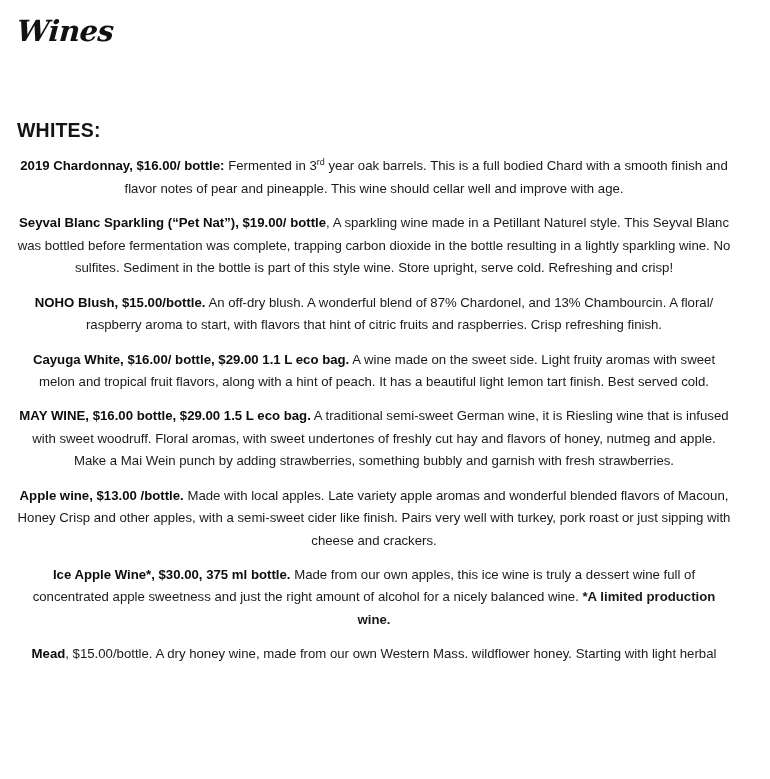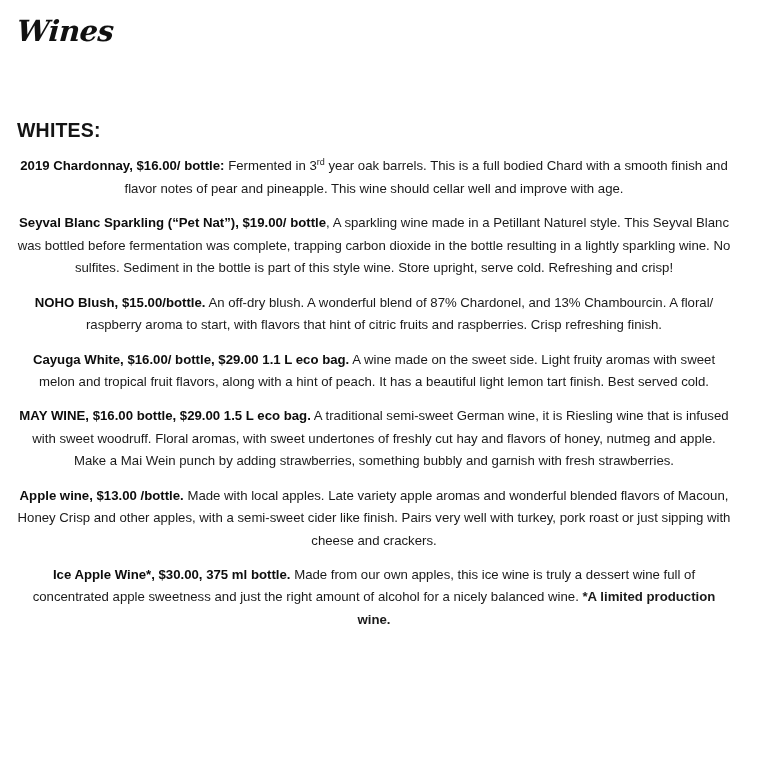--- a/index.html
+++ b/index.html
@@ -138,15 +138,18 @@
     </p>
 
     <p class="wine">
       <span class="wine-name">Apple wine, $13.00 /bottle.</span><span class="wine-desc">  Made with local apples. Late variety apple aromas and wonderful blended flavors of Macoun, Honey Crisp and other apples, with a semi-sweet cider like finish.  Pairs very well with turkey, pork roast or just sipping with cheese and crackers.</span>
     </p>
 
     <p class="wine">
       <span class="wine-name">Ice Apple Wine*, $30.00, 375 ml bottle.</span><span class="wine-desc"> Made from our own apples, this ice wine is truly a dessert wine full of concentrated apple sweetness and just the right amount of alcohol for a nicely balanced wine.  </span><span class="emph">*A limited production wine.</span>
     </p>
 
+    <p class="wine">
+      <span class="wine-name">Mead</span><span class="wine-desc">, $15.00/bottle. A dry honey wine, made from our own Western Mass. wildflower honey. Starting with light herbal</span>
+    </p>
 
   </div>
 </div>
 
 </body></html>

